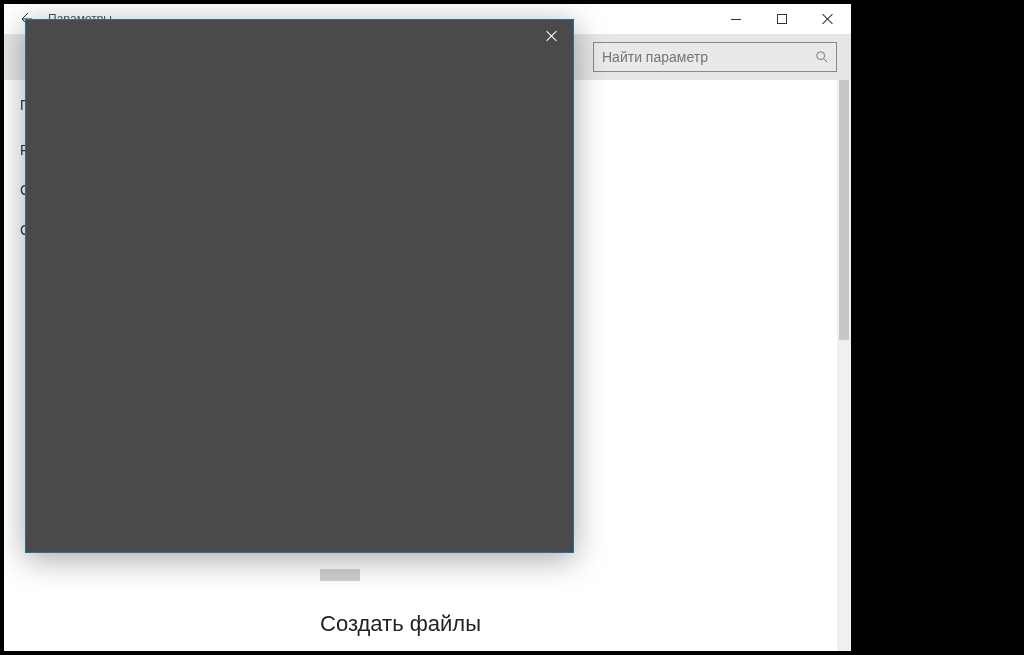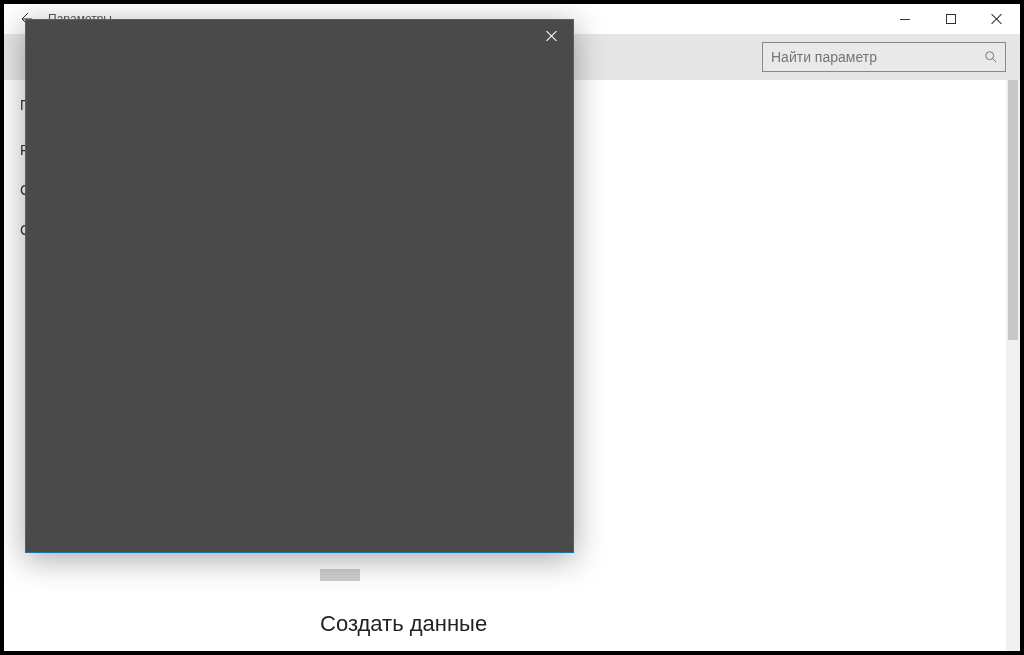--- a/index.html
+++ b/index.html
@@ -1,21 +1,21 @@
 <!DOCTYPE html>
 <html><head>
 <meta charset="utf-8">
 <style>
 * { margin: 0; padding: 0; box-sizing: border-box; font-family: "Segoe UI", Arial, sans-serif; }
 html, body { width: 1024px; height: 655px; overflow: hidden; background: #000; }
 
 .outer-frame {
   position: absolute;
   left: 4px; top: 4px;
-  width: 1016px; height: 647px;
+  width: 847px; height: 647px;
   background: #fde047;
 }
 
 
 .titlebar {
   position: absolute;
   left: 0; top: 0; width: 100%; height: 30px;
   background: #fff;
   display: flex; align-items: center;
 }
@@ -176,21 +176,21 @@
   </div>
 
   <div class="main">
     <div class="para" style="margin-top:70px;">
       <span>тры и файлы</span><br>
       <span>е учетную запись</span><br>
       <span>все свои данные</span>
     </div>
     <a class="link">софт</a>
     <button class="btn"> </button>
-    <h2>Создать данные</h2>
+    <h2>Создать файлы</h2>
   </div>
 
   <div class="scrollbar">
     <div class="thumb"></div>
   </div>
 
   <div class="overlay">
     <div class="close">
       <div class="x"></div>
     </div>

